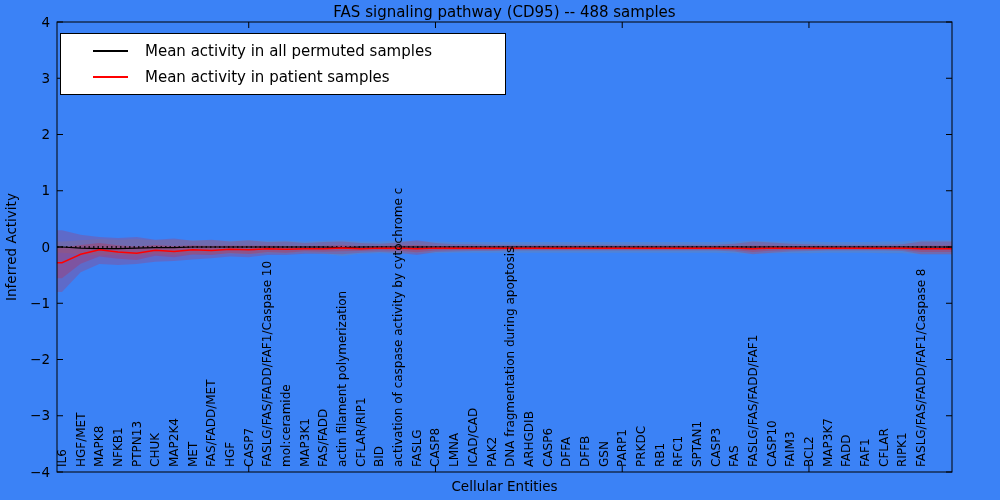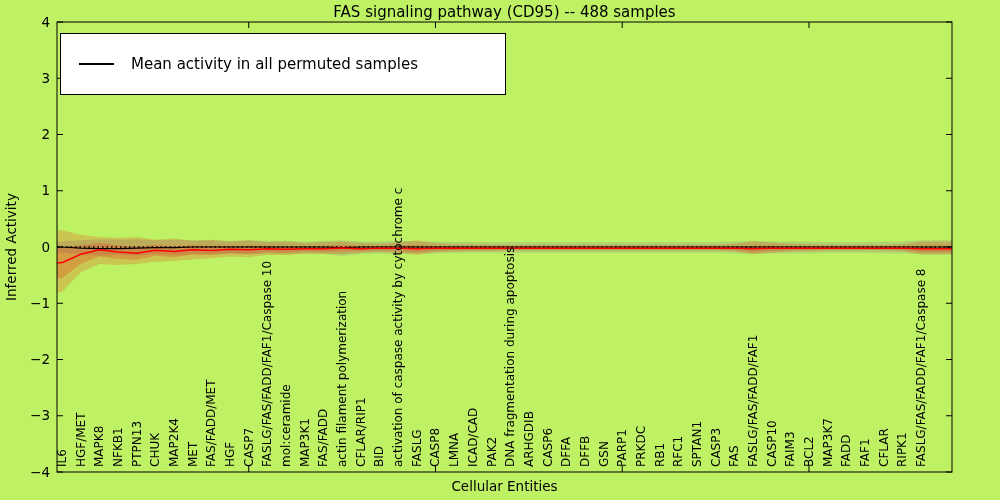--- a/index.html
+++ b/index.html
@@ -1,19 +1,19 @@
 <!DOCTYPE html>
 <html><head>
 <meta charset="utf-8">
 <style>
   html,body{margin:0;padding:0;background:#ffffff;}
   #figure{
     position:relative;
     width:1000px;height:500px;
-    background:#bef264;
+    background:#3b82f6;
     font-family:"DejaVu Sans","Liberation Sans",sans-serif;
     color:#000;
     overflow:hidden;
   }
   #chart-title{
     position:absolute;left:57px;top:3px;width:895px;
     text-align:center;font-size:15px;color:#000;
   }
   #plot-svg{position:absolute;left:0;top:0;}
   #x-axis-label{
@@ -22,21 +22,21 @@
   }
   #y-axis-label{
     position:absolute;left:-69px;top:239px;width:160px;height:16px;
     text-align:center;font-size:13.5px;
     transform:rotate(-90deg);
   }
   #legend{
     position:absolute;left:60px;top:33px;width:446px;height:62px;
     background:#ffffff;border:1px solid #000;
     display:flex;flex-direction:column;justify-content:center;
-    gap:8px;padding-left:18px;box-sizing:border-box;
+    gap:8px;padding-left:32px;box-sizing:border-box;
   }
   .legend-row{display:flex;align-items:center;}
   .legend-line{width:35px;height:0;border-top:2px solid #000;margin-right:17px;}
   .legend-text{font-size:15px;}
 </style>
 </head>
 <body>
 
 <div id="figure">
   <div id="chart-title">FAS signaling pathway (CD95) -- 488 samples</div>
@@ -131,17 +131,21 @@
       <text transform="translate(887.656,467) rotate(-90)" text-anchor="start" font-size="12px" fill="#000">CFLAR</text>
       <text transform="translate(906.3299999999999,467) rotate(-90)" text-anchor="start" font-size="12px" fill="#000">RIPK1</text>
       <text transform="translate(925.004,467) rotate(-90)" text-anchor="start" font-size="12px" fill="#000">FASLG/FAS/FADD/FAF1/Caspase 8</text>
     </svg>
 
   <div id="legend">
     <div class="legend-row">
       <span class="legend-line" id="legend-line-0" style="border-top-color: rgb(0, 0, 0);"></span>
       <span class="legend-text">Mean activity in all permuted samples</span>
     </div>
+    <div class="legend-row">
+      <span class="legend-line" id="legend-line-1" style="border-top-color: rgb(255, 0, 0);"></span>
+      <span class="legend-text">Mean activity in patient samples</span>
+    </div>
   </div>
 
   <div id="x-axis-label">Cellular Entities</div>
   <div id="y-axis-label">Inferred Activity</div>
 </div>
 
 </body></html>

